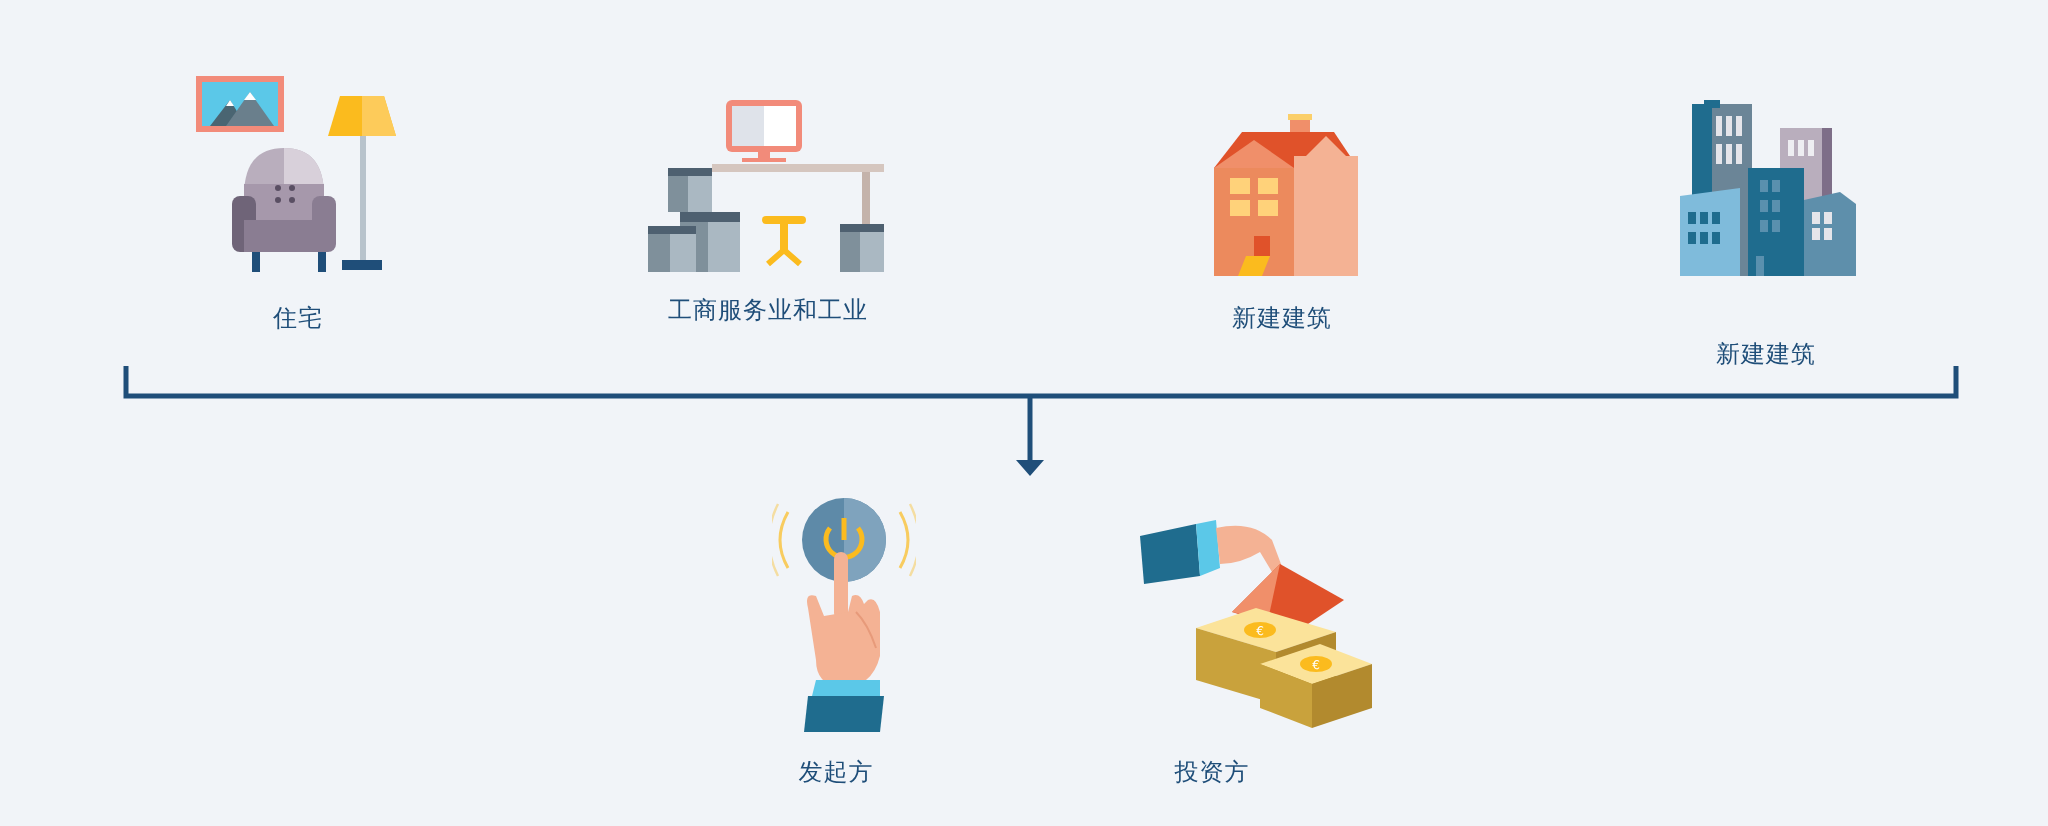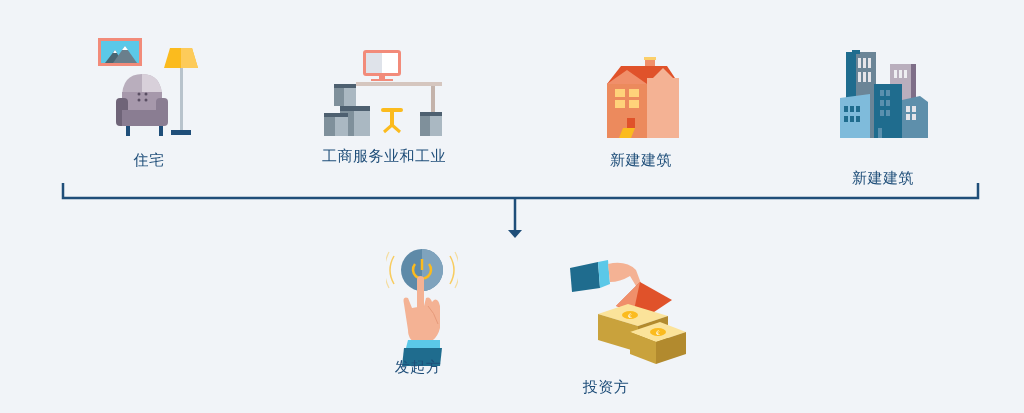--- a/index.html
+++ b/index.html
@@ -8,21 +8,21 @@
     background: #f1f4f8;
     position: relative;
     overflow: hidden;
     font-family: "DejaVu Sans", "Liberation Sans", sans-serif;
   }
   .node { position: absolute; }
   .node svg { position: absolute; }
   .label {
     position: absolute;
     color: #1f4e79;
-    font-size: 15px;
+    font-size: 12px;
     white-space: nowrap;
     transform: translateX(-50%);
     letter-spacing: 0.5px;
   }
   .connector { position: absolute; left: 0; top: 0; }
 </style>
 </head>
 <body>
 
 <svg class="connector" width="1024" height="413" viewBox="0 0 1024 413">
@@ -171,21 +171,21 @@
     <path d="M29 16 A9 9 0 1 0 43 16" fill="none" stroke="#fbbb1e" stroke-width="2.5"></path>
     <line x1="36" y1="11" x2="36" y2="22" stroke="#fbbb1e" stroke-width="2.5"></line>
 
     <rect x="31" y="28" width="7" height="34" rx="3.5" fill="#f4b294"></rect>
     <path d="M18 56 Q16 48 22 50 L26 60 L38 58 L40 50 Q44 48 46 54 L48 52 Q52 50 54 58 L54 80 Q50 96 34 96 Q22 94 22 82 Z" fill="#f4b294"></path>
     <path d="M42 58 Q48 64 52 76" fill="none" stroke="#e79a7a" stroke-width="1"></path>
 
     <polygon points="22,92 54,92 54,100 20,100" fill="#5bc8e8"></polygon>
     <polygon points="18,100 56,100 54,118 16,118" fill="#1f6c8e"></polygon>
   </svg>
-  <div class="label" style="left:418px;top:358px">发起方</div>
+  <div class="label" style="left:418px;top:378px">发起方</div>
 </div>
 
 <div class="node">
   <svg style="left:568px;top:260px" width="118" height="106" viewBox="0 0 118 106">
 
     <polygon points="2,8 30,2 32,28 4,32" fill="#1f6c8e"></polygon>
     <polygon points="30,2 40,0 42,24 32,28" fill="#5bc8e8"></polygon>
 
     <path d="M40 4 Q58 0 68 10 L74 26 Q72 30 68 26 L62 16 Q52 22 42 22 Z" fill="#f4b294"></path>
 

